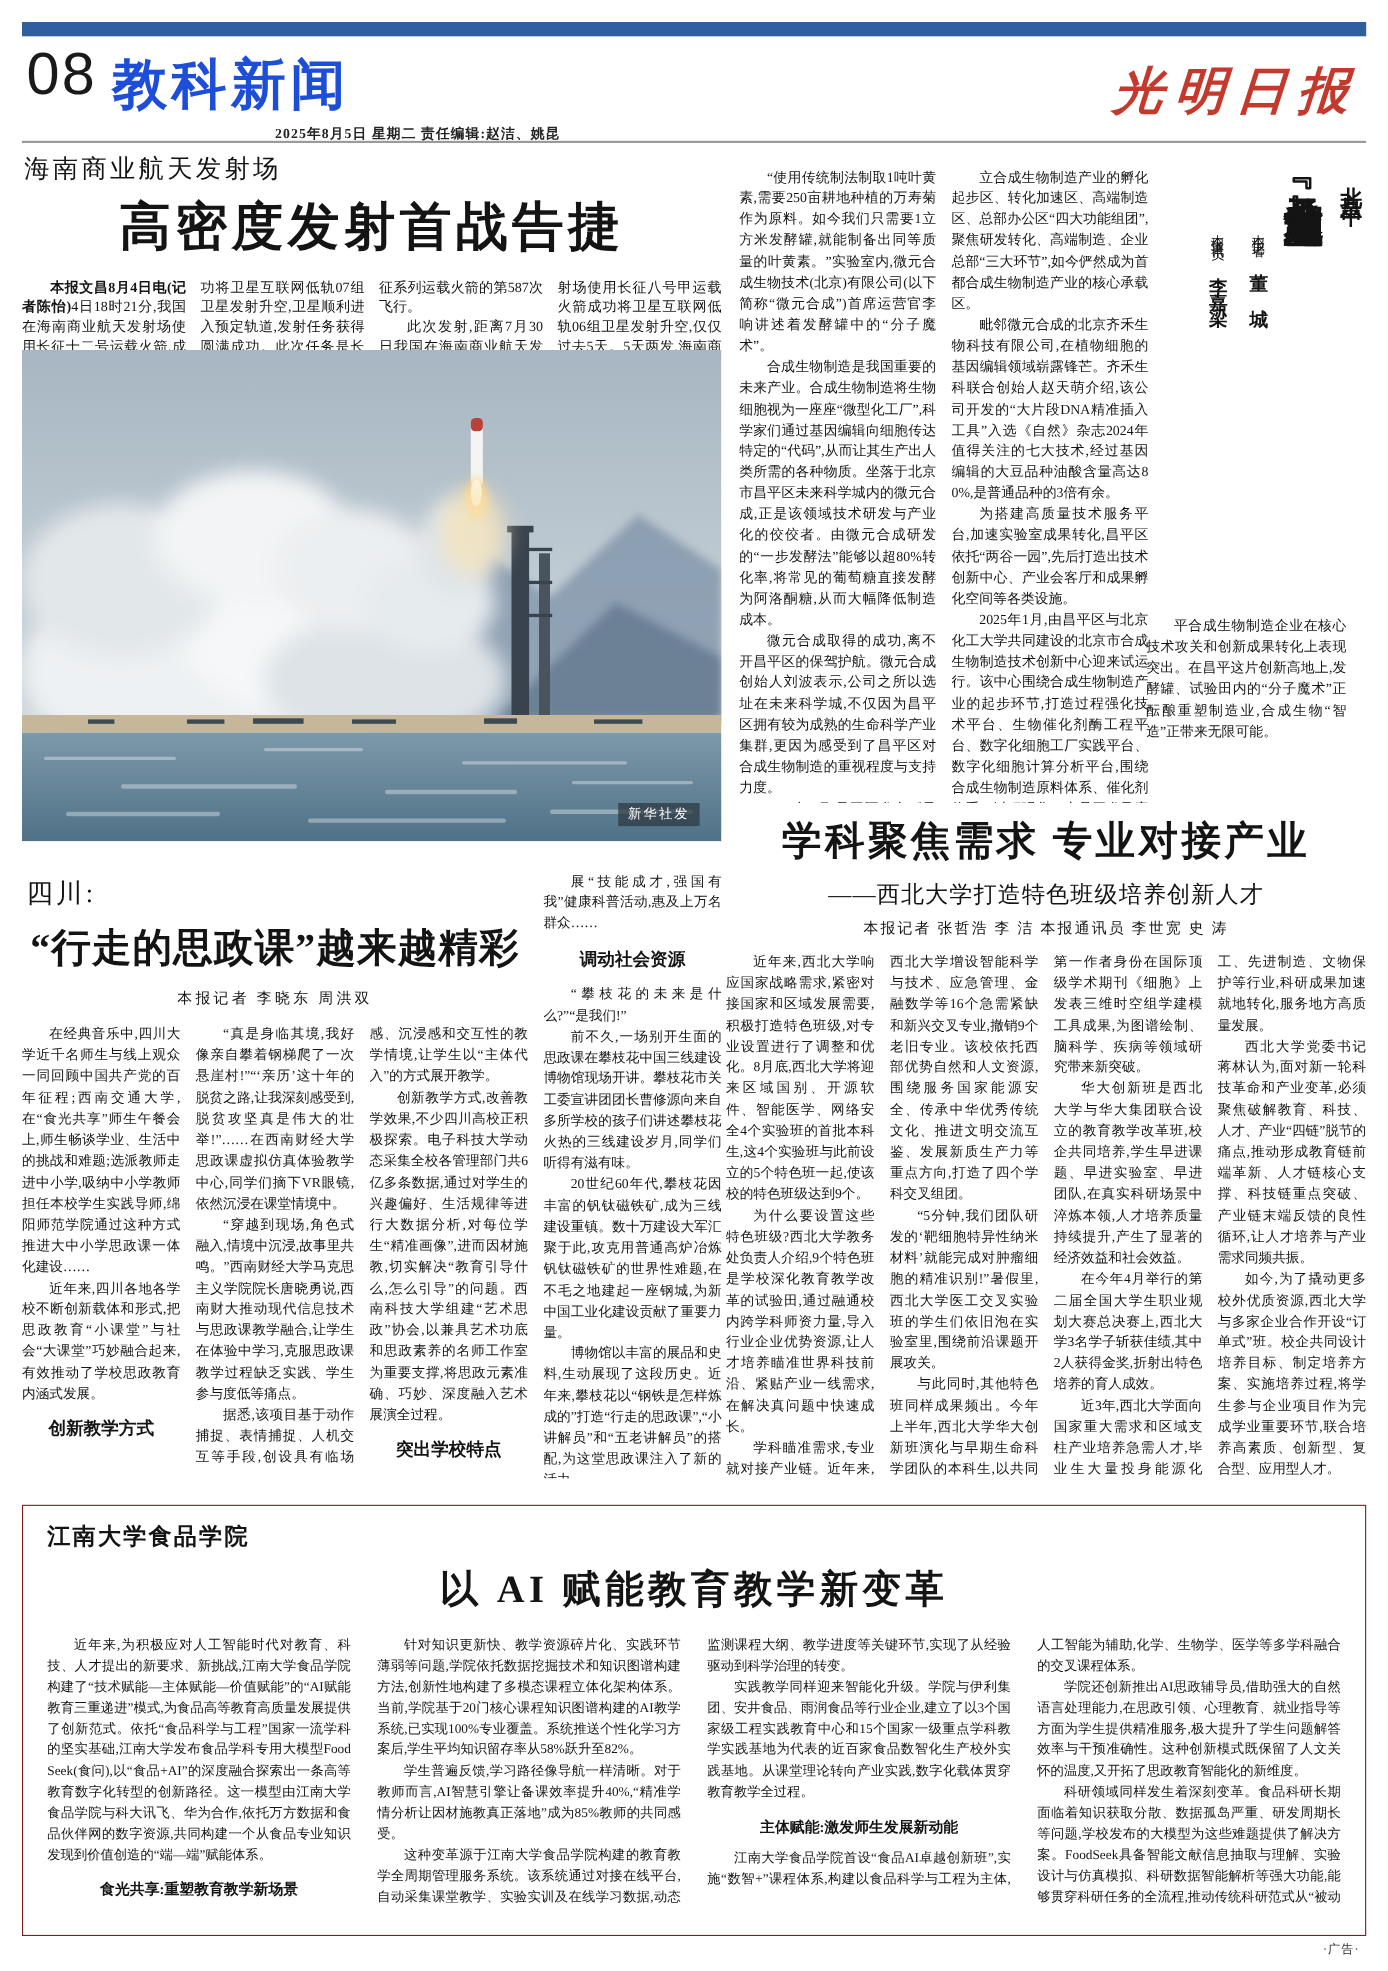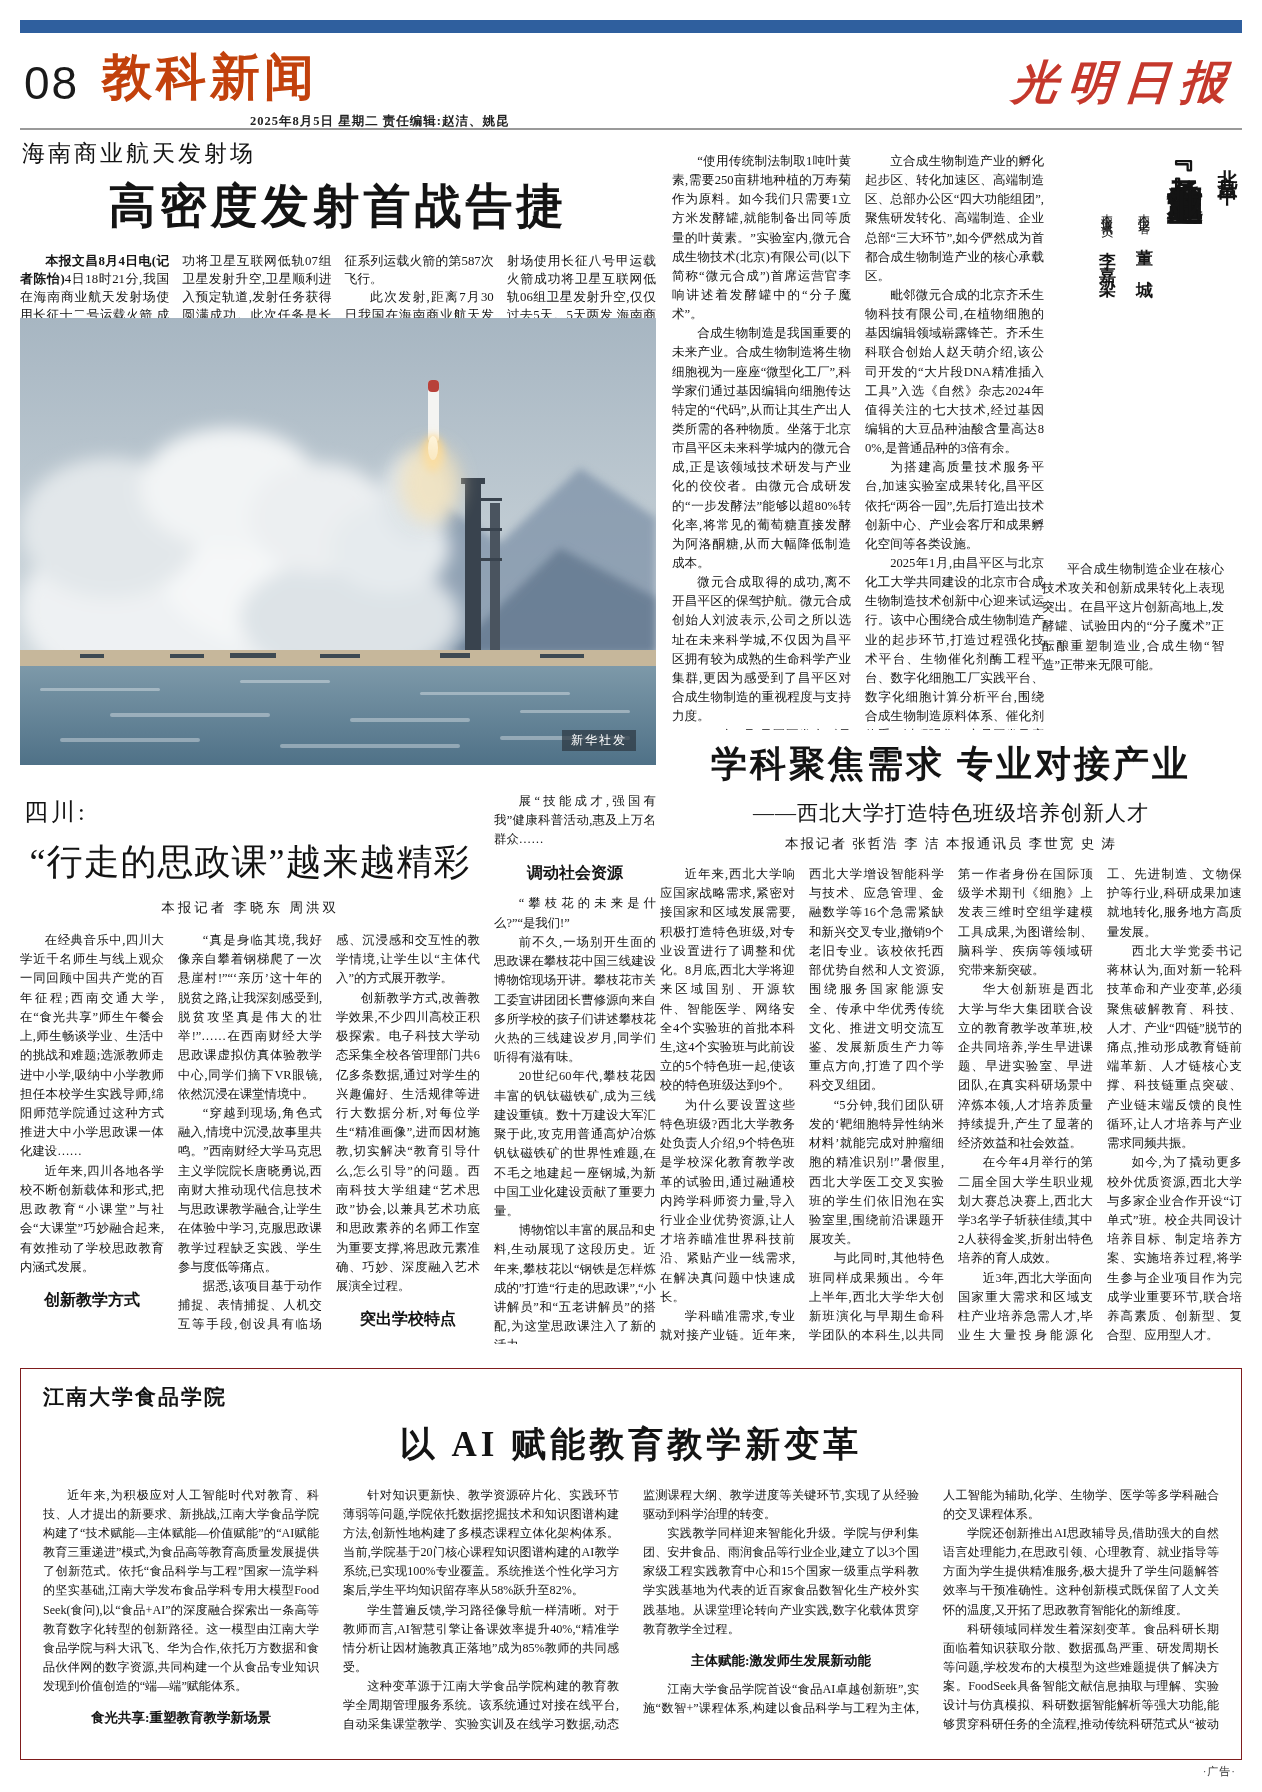--- a/index.html
+++ b/index.html
@@ -1,23 +1,23 @@
 <!DOCTYPE html>
 <html><head>
 <meta charset="utf-8">
 <style>
   html,body{margin:0;padding:0;background:#ffffff;}
   .page{position:relative;width:1262px;height:1792px;background:#fff;overflow:hidden;
         font-family:"Liberation Serif","DejaVu Serif",serif;color:#141414;}
 
   
   .topbar{position:absolute;left:20px;right:20px;top:20px;height:13px;background:#2f5f9e;}
-  .pageno{position:absolute;left:24px;top:56px;font-size:46px;font-weight:400;letter-spacing:2px;
+  .pageno{position:absolute;left:24px;top:36px;font-size:54px;font-weight:400;letter-spacing:2px;
           font-family:"Liberation Sans","DejaVu Sans",sans-serif;color:#1a1a1a;}
-  .section-title{position:absolute;left:102px;top:44px;font-size:50px;font-weight:900;color:#c2410c;
+  .section-title{position:absolute;left:102px;top:44px;font-size:50px;font-weight:900;color:#1d4ed8;
           font-family:"Liberation Sans","DejaVu Sans",sans-serif;letter-spacing:4px;}
   .dateline{position:absolute;left:250px;top:88px;font-size:12.5px;font-weight:600;letter-spacing:1px;color:#222;margin-top:25px;}
   .masthead{position:absolute;right:26px;top:52px;font-size:46px;font-weight:900;font-style:italic;
           color:#c5382c;letter-spacing:10px;transform:skewX(-4deg);}
   .head-rule{position:absolute;left:20px;right:20px;top:128px;height:2px;background:#9a9a9a;}
 
   
   .para{text-indent:2em;text-align:justify;margin:0;word-break:break-all;}
   .para b{font-weight:bold;}
   .subhead{text-align:center;font-weight:bold;margin:11px 0 9px;
@@ -55,21 +55,21 @@
   .xb-headline{text-align:center;font-size:36px;font-weight:700;letter-spacing:3px;margin:0;}
   .xb-subtitle{text-align:center;font-size:21px;margin:10px 0 8px;letter-spacing:1px;}
   .xb-byline{text-align:center;font-size:13.5px;margin:0 0 12px;letter-spacing:2px;}
   .xb-body{height:496px;column-count:4;column-gap:14px;column-fill:auto;overflow:hidden;
            font-size:12.4px;line-height:1.55;}
 
   
   .sc{position:absolute;left:20px;top:792px;width:636px;display:flex;}
   .sc-main{width:460px;}
   .sc-kicker{font-size:24px;letter-spacing:3px;margin:4px 0 10px 4px;}
-  .sc-headline{font-size:36px;font-weight:400;text-align:center;letter-spacing:1px;margin:0 0 12px;}
+  .sc-headline{font-size:36px;font-weight:700;text-align:center;letter-spacing:1px;margin:0 0 12px;}
   .sc-byline{text-align:center;font-size:13.5px;letter-spacing:3px;margin:0 0 14px;}
   .sc-flow{height:418px;column-count:3;column-gap:14px;column-fill:auto;overflow:hidden;
            font-size:12.4px;line-height:1.55;}
   .sc-side{width:162px;margin-left:14px;height:552px;overflow:hidden;font-size:12.4px;line-height:1.55;}
 
   
   .jn{position:absolute;left:20px;top:1368px;width:1222px;height:392px;border:1px solid #7f1d1d;
       box-sizing:border-box;padding:14px 22px 10px;}
   .jn-kicker{font-size:21px;font-weight:bold;letter-spacing:2px;
              font-family:"Liberation Sans","DejaVu Sans",sans-serif;margin:0 0 10px;}

